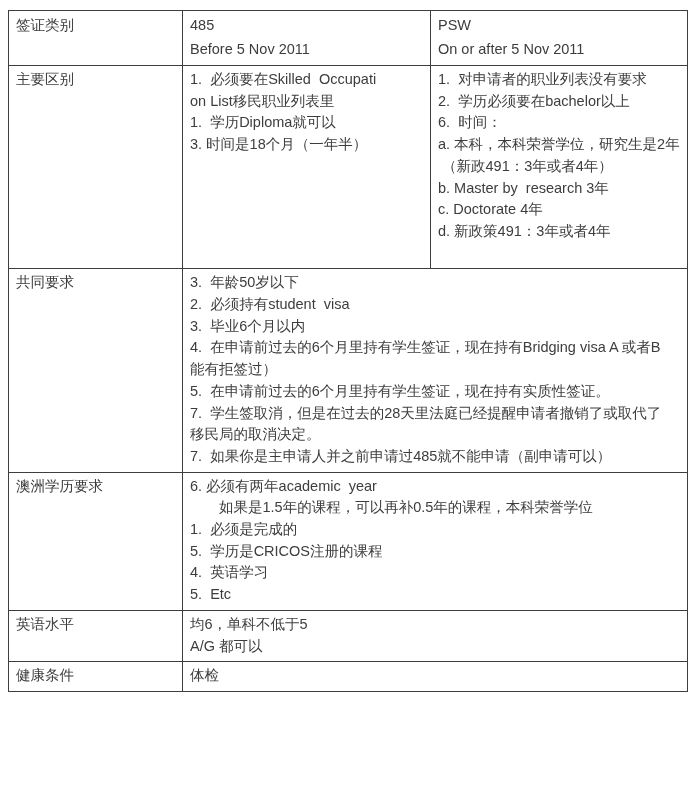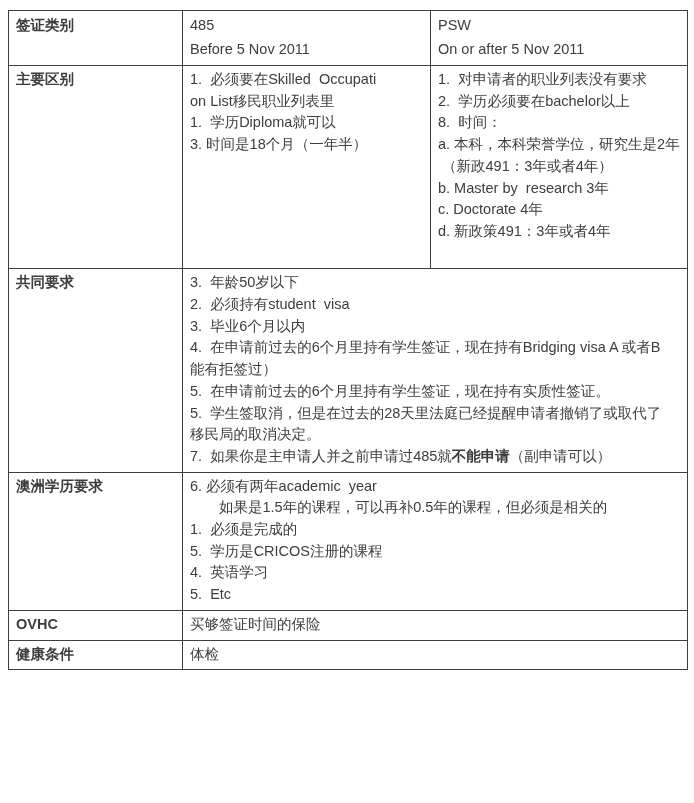--- a/index.html
+++ b/index.html
@@ -21,33 +21,33 @@
     margin: 10px 7px 0 8px;
     font-size: 14.5px;
   }
   table.doc-table td {
     border: 1px solid #3e3e3e;
     vertical-align: top;
     padding: 3px 6px 4px 7px;
     overflow: hidden;
   }
   td.label-cell {
-    font-weight: bold;
+    font-weight: normal;
   }
   .line {
     white-space: pre-wrap;
     line-height: 21.7px;
     min-height: 21.7px;
     word-break: break-all;
   }
   td.header-cell .line {
     line-height: 23.5px;
     min-height: 23.5px;
   }
-  .line b { font-weight: bold; }
+  .line b { font-weight: normal; }
 </style>
 </head>
 <body>
 
 <table class="doc-table">
   <colgroup>
       <col style="width: 174px;">
       <col style="width: 248px;">
       <col style="width: 257px;">
     </colgroup>
@@ -71,64 +71,65 @@
         </td>
         <td>
           <div class="line">1.  必须要在Skilled  Occupati</div>
           <div class="line">on List移民职业列表里</div>
           <div class="line">1.  学历Diploma就可以</div>
           <div class="line">3. 时间是18个月（一年半）</div>
         </td>
         <td>
           <div class="line">1.  对申请者的职业列表没有要求</div>
           <div class="line">2.  学历必须要在bachelor以上</div>
-          <div class="line">8.  时间：</div>
+          <div class="line">6.  时间：</div>
           <div class="line">a. 本科，本科荣誉学位，研究生是2年</div>
           <div class="line"> （新政491：3年或者4年）</div>
           <div class="line">b. Master by  research 3年</div>
           <div class="line">c. Doctorate 4年</div>
           <div class="line">d. 新政策491：3年或者4年</div>
           <div class="line">&nbsp;</div>
         </td>
       </tr>
       <tr>
         <td class="label-cell">
           <div class="line">共同要求</div>
         </td>
         <td colspan="2">
           <div class="line">3.  年龄50岁以下</div>
           <div class="line">2.  必须持有student  visa</div>
           <div class="line">3.  毕业6个月以内</div>
           <div class="line">4.  在申请前过去的6个月里持有学生签证，现在持有Bridging visa A 或者B</div>
           <div class="line">能有拒签过）</div>
           <div class="line">5.  在申请前过去的6个月里持有学生签证，现在持有实质性签证。</div>
-          <div class="line">5.  学生签取消，但是在过去的28天里法庭已经提醒申请者撤销了或取代了</div>
+          <div class="line">7.  学生签取消，但是在过去的28天里法庭已经提醒申请者撤销了或取代了</div>
           <div class="line">移民局的取消决定。</div>
           <div class="line"><span>7.  如果你是主申请人并之前申请过485就</span><b>不能申请</b><span>（副申请可以）</span></div>
         </td>
       </tr>
       <tr>
         <td class="label-cell">
           <div class="line">澳洲学历要求</div>
         </td>
         <td colspan="2">
           <div class="line">6. 必须有两年academic  year</div>
-          <div class="line">　　如果是1.5年的课程，可以再补0.5年的课程，但必须是相关的</div>
+          <div class="line">　　如果是1.5年的课程，可以再补0.5年的课程，本科荣誉学位</div>
           <div class="line">1.  必须是完成的</div>
           <div class="line">5.  学历是CRICOS注册的课程</div>
           <div class="line">4.  英语学习</div>
           <div class="line">5.  Etc</div>
         </td>
       </tr>
       <tr>
         <td class="label-cell">
-          <div class="line">OVHC</div>
+          <div class="line">英语水平</div>
         </td>
         <td colspan="2">
-          <div class="line">买够签证时间的保险</div>
+          <div class="line">均6，单科不低于5</div>
+          <div class="line">A/G 都可以</div>
         </td>
       </tr>
       <tr>
         <td class="label-cell">
           <div class="line">健康条件</div>
         </td>
         <td colspan="2">
           <div class="line">体检</div>
         </td>
       </tr>

